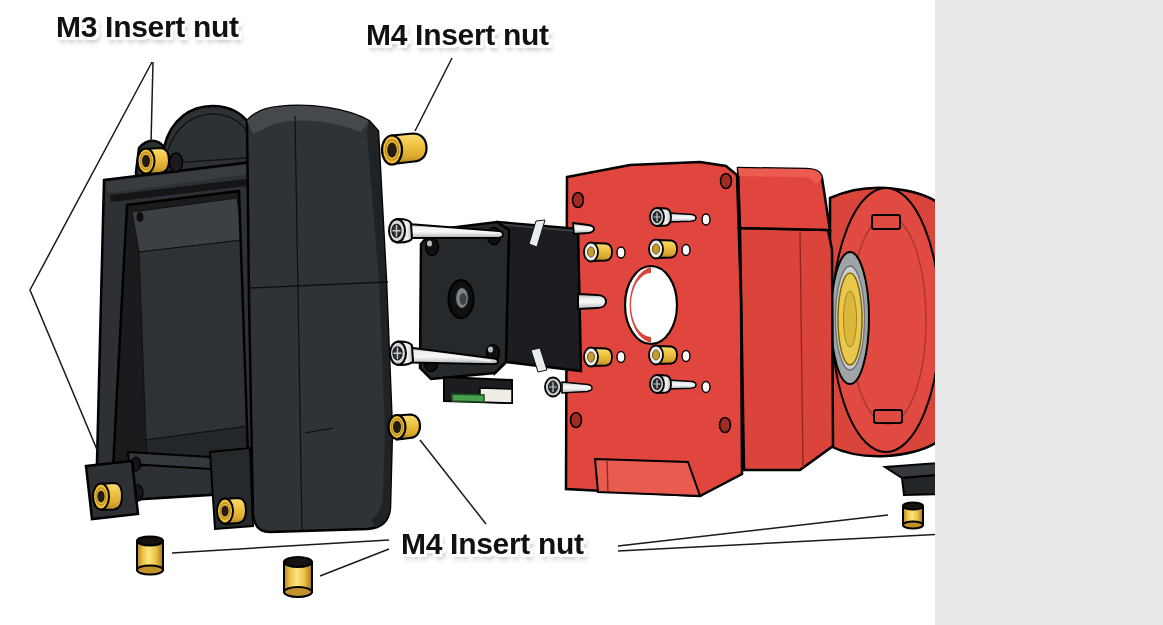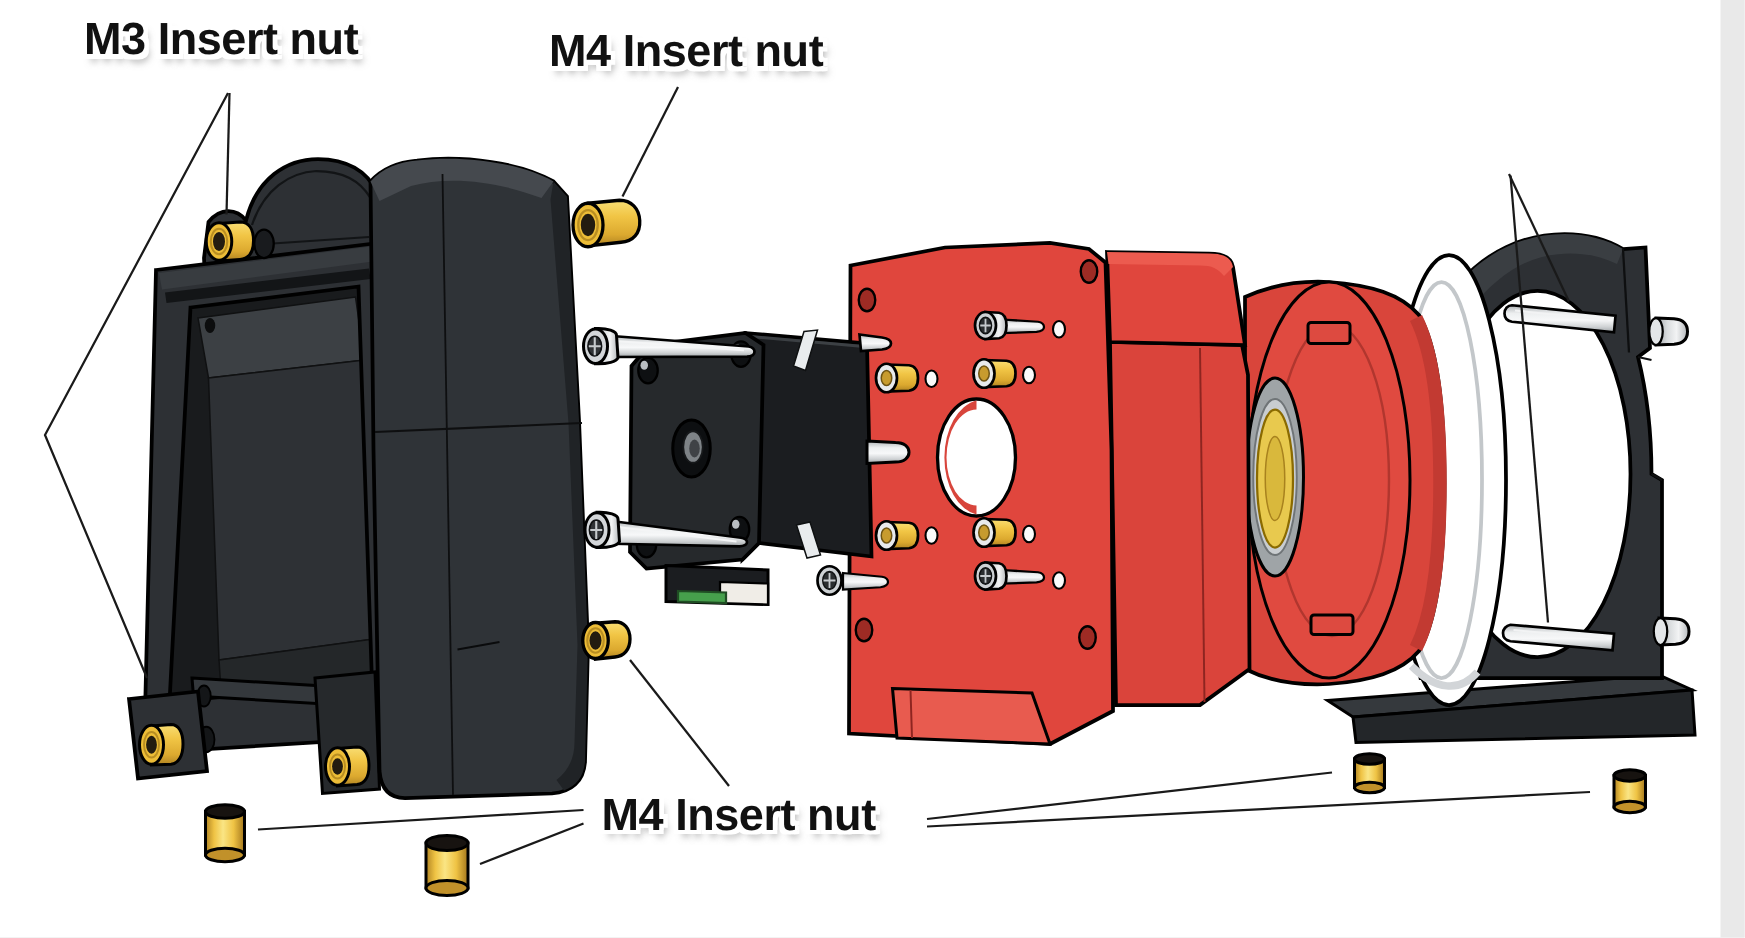--- a/index.html
+++ b/index.html
@@ -2,21 +2,21 @@
 <html style="--background: #ffffff; --part-black: #2D3034; --part-black-dark: #1B1D20; --part-black-light: #3E4246; --part-red: #E0463D; --part-red-dark: #C23A32; --part-red-light: #ED6054; --insert-gold: #F0C23E; --screw-silver: #D8DADC; --ring-white: #FFFFFF; --bearing-yellow: #E8C94E; --pcb-green: #46A04C; --outline: #000000; --leader-line: #1A1A1A; --label-text: #111111;"><head>
 <meta charset="utf-8">
 <style>
   :root{
     --background:#ffffff; --part-black:#2D3034; --part-black-dark:#1B1D20; --part-black-light:#3E4246;
     --part-red:#E0463D; --part-red-dark:#C23A32; --part-red-light:#ED6054;
     --insert-gold:#F0C23E; --screw-silver:#D8DADC; --ring-white:#FFFFFF; --bearing-yellow:#E8C94E;
     --pcb-green:#46A04C; --outline:#000000; --leader-line:#1A1A1A; --label-text:#111111;
   }
   html,body{margin:0;padding:0;background:#e9e9e9;font-family:"Liberation Sans",sans-serif;}
-  #stage{position:relative;width:1147px;height:625px;background:var(--background);overflow:hidden;}
+  #stage{position:relative;width:935px;height:625px;background:var(--background);overflow:hidden;}
   #stage svg{position:absolute;left:0;top:0;}
   .callout{
     position:absolute;font-family:"Liberation Sans",sans-serif;font-weight:700;font-size:30px;
     line-height:1.1;color:var(--label-text);white-space:nowrap;letter-spacing:-0.3px;
     text-shadow:
       -3px -3px 0 #fff, 0 -3px 0 #fff, 3px -3px 0 #fff,
       -3px 0 0 #fff, 3px 0 0 #fff,
       -3px 3px 0 #fff, 0 3px 0 #fff, 3px 3px 0 #fff,
       -2px 2px 0 #fff, 2px -2px 0 #fff,
       3px 5px 5px rgba(110,110,110,.55);

